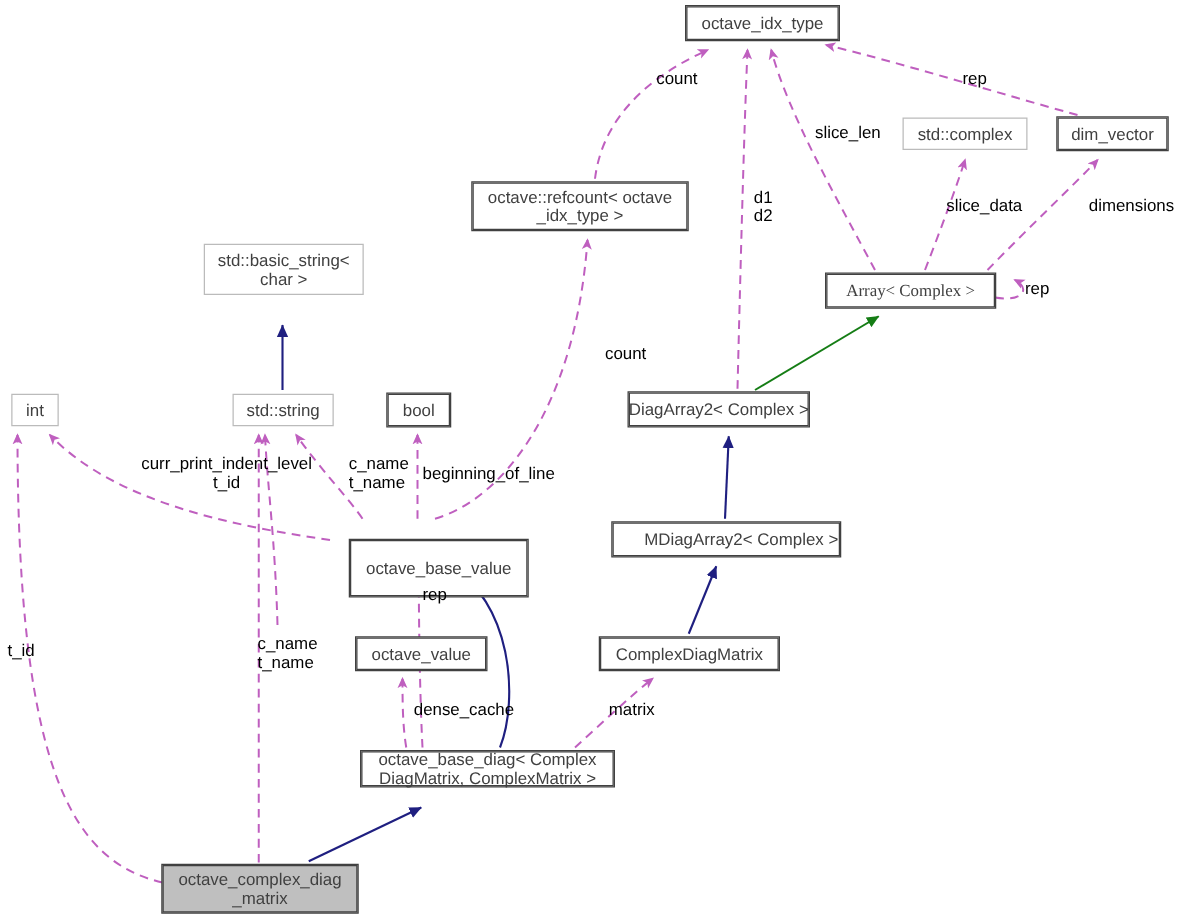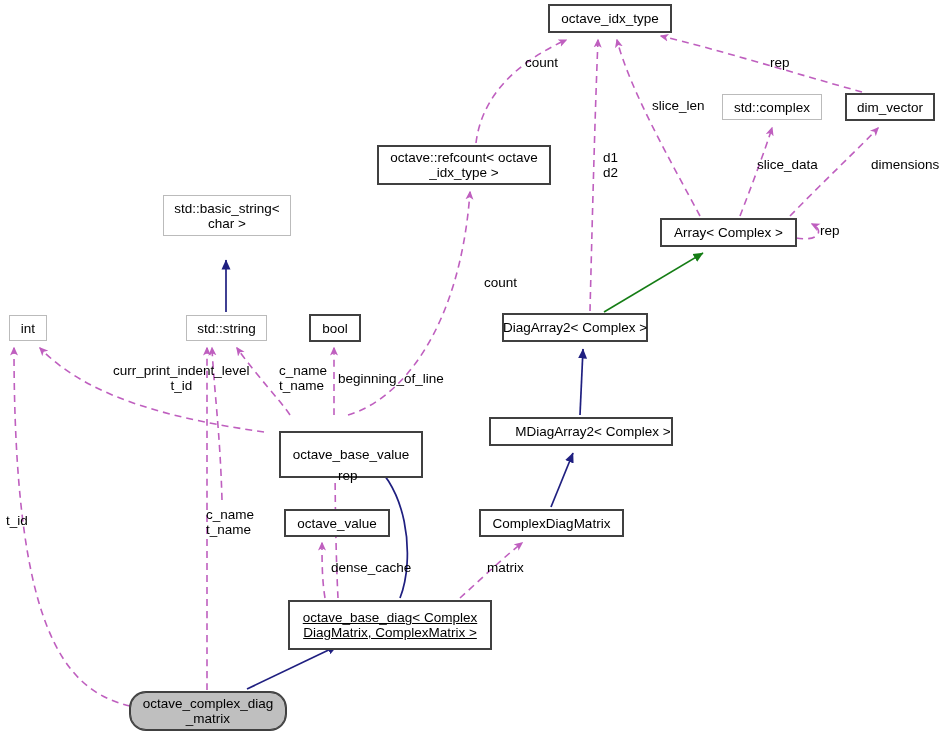--- a/index.html
+++ b/index.html
@@ -24,21 +24,21 @@
   }
   .node-box {
     position: absolute;
     box-sizing: border-box;
     display: flex;
     align-items: center;
     justify-content: center;
     text-align: center;
     font-size: 13.5px;
     line-height: 15px;
-    color: #000000;
+    color: #404040;
     background: #ffffff;
     white-space: pre;
   }
   .node-box.solid {
     border: 1px solid #404040;
     box-shadow: 0 0 0 1px #404040;
   }
   .node-box.faint {
     border: 1px solid #bbbbbb;
   }
@@ -135,32 +135,32 @@
   </svg>
 
   <div id="nodes">
       <div class="node-box solid" style="left: 549px; top: 5px; width: 122px; height: 27px;">octave_idx_type</div>
       <div class="node-box faint" style="left: 722px; top: 94px; width: 100px; height: 26px;">std::complex</div>
       <div class="node-box solid" style="left: 846px; top: 94px; width: 88px; height: 26px;">dim_vector</div>
       <div class="node-box solid" style="left: 378px; top: 146px; width: 172px; height: 38px;">octave::refcount&lt; octave
 _idx_type &gt;</div>
       <div class="node-box faint" style="left: 163px; top: 195px; width: 128px; height: 41px;">std::basic_string&lt;
 char &gt;</div>
-      <div class="node-box solid" style="left: 661px; top: 219px; width: 135px; height: 27px;">Array&lt; Complex &gt;</div>
+      <div class="node-box solid" style="left: 661px; top: 219px; width: 135px; height: 27px; font-family: Liberation Serif, serif;">Array&lt; Complex &gt;</div>
       <div class="node-box faint" style="left: 9px; top: 315px; width: 38px; height: 26px;">int</div>
       <div class="node-box faint" style="left: 186px; top: 315px; width: 81px; height: 26px;">std::string</div>
       <div class="node-box solid" style="left: 310px; top: 315px; width: 50px; height: 26px;">bool</div>
       <div class="node-box solid" style="left: 503px; top: 314px; width: 144px; height: 27px;">DiagArray2&lt; Complex &gt;</div>
       <div class="node-box solid" style="left: 264px; top: 432px; width: 142px; height: 45px; margin-left: 16px;">octave_base_value</div>
       <div class="node-box solid" style="left: 490px; top: 418px; width: 182px; height: 27px; padding-left: 24px;">MDiagArray2&lt; Complex &gt;</div>
       <div class="node-box solid" style="left: 285px; top: 510px; width: 104px; height: 26px;">octave_value</div>
       <div class="node-box solid" style="left: 480px; top: 510px; width: 143px; height: 26px;">ComplexDiagMatrix</div>
-      <div class="node-box solid" style="left: 289px; top: 601px; width: 202px; height: 48px; text-decoration: underline;">octave_base_diag&lt; Complex
+      <div class="node-box solid" style="left: 289px; top: 601px; width: 202px; height: 28px;">octave_base_diag&lt; Complex
 DiagMatrix, ComplexMatrix &gt;</div>
-      <div class="node-box highlight" style="left: 130px; top: 692px; width: 156px; height: 38px; border-radius: 16px;">octave_complex_diag
+      <div class="node-box highlight" style="left: 130px; top: 692px; width: 156px; height: 38px;">octave_complex_diag
 _matrix</div>
     </div>
   <div id="labels">
       <div class="edge-label" style="left: 525px; top: 55px;">count</div>
       <div class="edge-label" style="left: 770px; top: 55px;">rep</div>
       <div class="edge-label" style="left: 652px; top: 98px;">slice_len</div>
       <div class="edge-label" style="left: 757px; top: 157px;">slice_data</div>
       <div class="edge-label" style="left: 871px; top: 157px;">dimensions</div>
       <div class="edge-label" style="left: 603px; top: 150px;">d1
 d2</div>

